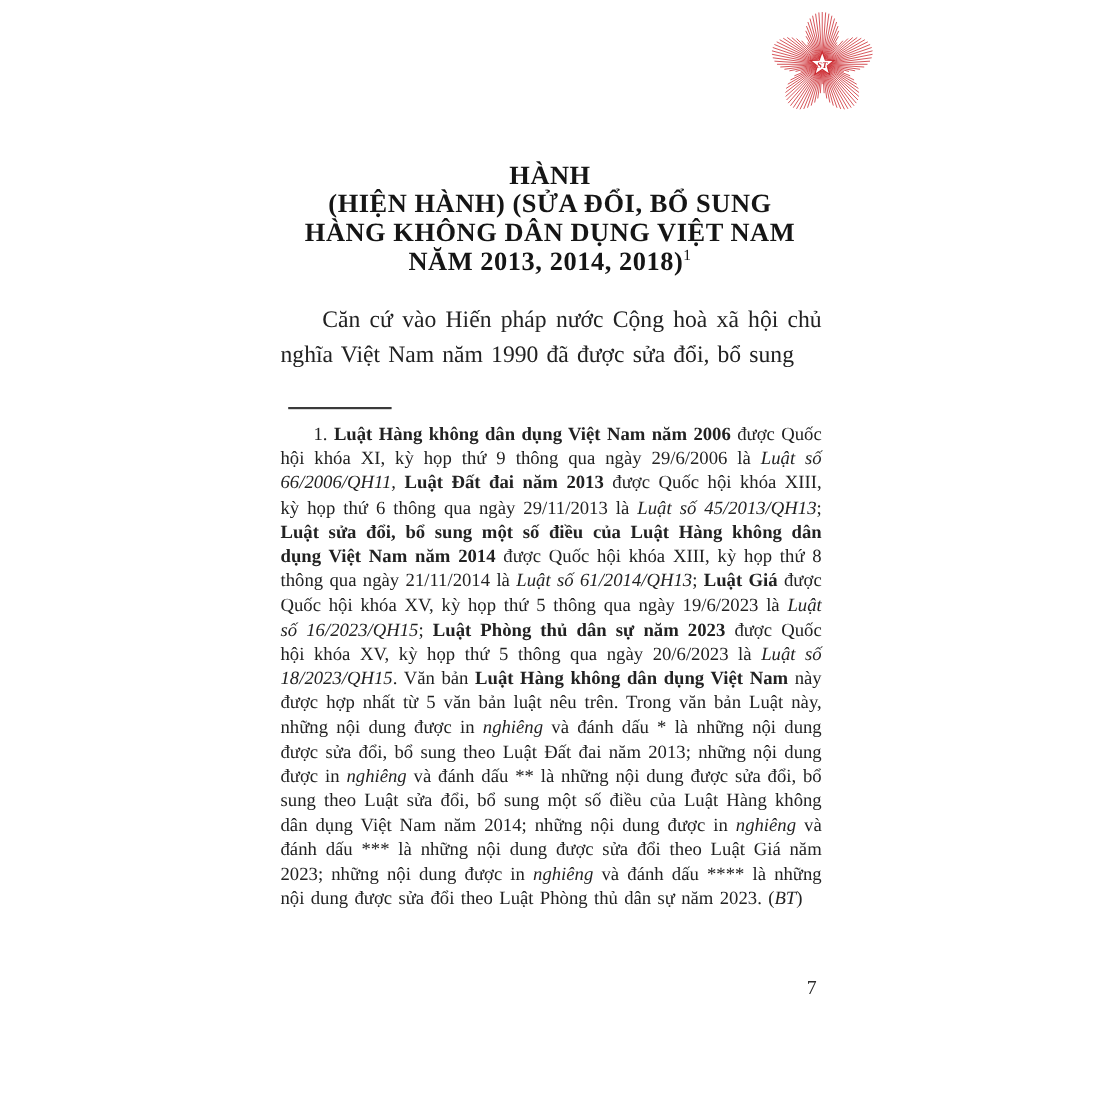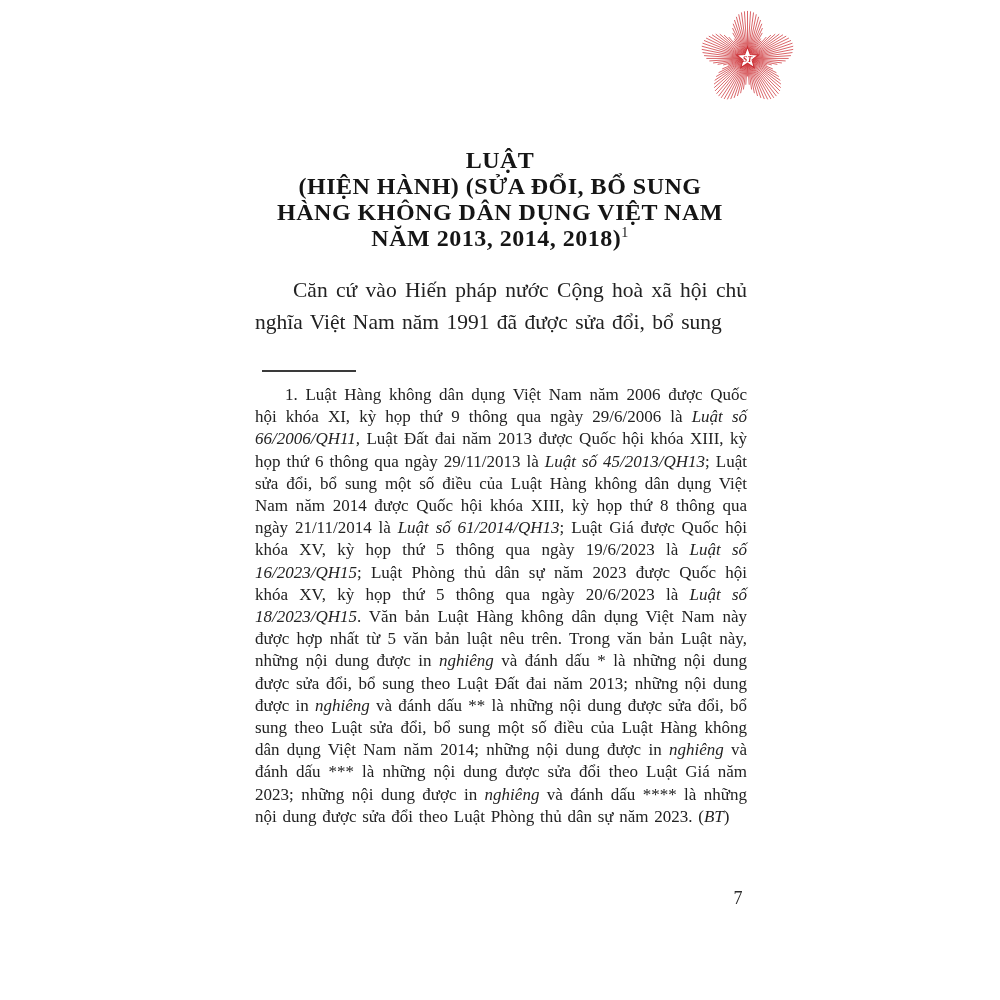--- a/index.html
+++ b/index.html
@@ -72,21 +72,21 @@
     top: 384px;
     width: 492px;
     margin: 0;
     font-size: 17px;
     line-height: 22.2px;
     text-align: justify;
     text-indent: 30px;
     word-spacing: 1.5px;
     color: #222222;
   }
-  .footnote .seg-bold { font-weight: normal; }
+  .footnote .seg-bold { font-weight: bold; }
   .footnote .seg-italic { font-style: italic; }
   .page-num {
     position: absolute;
     left: 720px;
     top: 888px;
     width: 36px;
     text-align: center;
     font-size: 18px;
     color: #2a2a2a;
   }
@@ -195,27 +195,27 @@
           <line x1="48.83" y1="45.12" x2="40.75" y2="4.52" stroke="#cb2a30" stroke-width="0.8" opacity="0.95"></line>
           <line x1="49.22" y1="45.05" x2="43.63" y2="2.58" stroke="#cb2a30" stroke-width="0.8" opacity="0.95"></line>
           <line x1="49.61" y1="45.01" x2="46.75" y2="1.40" stroke="#cb2a30" stroke-width="0.8" opacity="0.95"></line>
         </g>
       <path id="logo-star" d="M50,39 L52.94,46.96 L61.4,47.3 L54.76,52.55 L57.05,60.7 L50,56 L42.95,60.7 L45.24,52.55 L38.6,47.3 L47.06,46.96 Z" fill="#ffffff" stroke-width="1.1" stroke="#cb2a30"></path>
       <text id="logo-monogram" x="50" y="54.5" text-anchor="middle" font-size="8.5" font-style="italic" font-weight="bold" font-family="Liberation Serif, DejaVu Serif, serif" fill="#cb2a30">ST</text>
     </svg>
   </div>
 
   <header class="title-block">
-    <div class="t-line">LUẬT</div>
+    <div class="t-line">HÀNH</div>
     <div class="t-line">(HIỆN HÀNH) (SỬA ĐỔI, BỔ SUNG</div>
     <div class="t-line">HÀNG KHÔNG DÂN DỤNG VIỆT NAM</div>
     <div class="t-line"><span>NĂM 2013, 2014, 2018)</span><sup>1</sup></div>
   </header>
 
-  <p class="body-par">Căn cứ vào Hiến pháp nước Cộng hoà xã hội chủ nghĩa Việt Nam năm 1991 đã được sửa đổi, bổ sung</p>
+  <p class="body-par">Căn cứ vào Hiến pháp nước Cộng hoà xã hội chủ nghĩa Việt Nam năm 1990 đã được sửa đổi, bổ sung</p>
 
   <hr class="fn-rule">
 
   <p class="footnote" id="footnote"><span>1. </span><span class="seg-bold">Luật Hàng không dân dụng Việt Nam năm 2006</span><span> được Quốc hội khóa XI, kỳ họp thứ 9 thông qua ngày 29/6/2006 là </span><span class="seg-italic">Luật số 66/2006/QH11,</span><span> </span><span class="seg-bold">Luật Đất đai năm 2013</span><span> được Quốc hội khóa XIII, kỳ họp thứ 6 thông qua ngày 29/11/2013 là </span><span class="seg-italic">Luật số 45/2013/QH13</span><span>; </span><span class="seg-bold">Luật sửa đổi, bổ sung một số điều của Luật Hàng không dân dụng Việt Nam năm 2014</span><span> được Quốc hội khóa XIII, kỳ họp thứ 8 thông qua ngày 21/11/2014 là </span><span class="seg-italic">Luật số 61/2014/QH13</span><span>; </span><span class="seg-bold">Luật Giá</span><span> được Quốc hội khóa XV, kỳ họp thứ 5 thông qua ngày 19/6/2023 là </span><span class="seg-italic">Luật số 16/2023/QH15</span><span>; </span><span class="seg-bold">Luật Phòng thủ dân sự năm 2023</span><span> được Quốc hội khóa XV, kỳ họp thứ 5 thông qua ngày 20/6/2023 là </span><span class="seg-italic">Luật số 18/2023/QH15</span><span>. Văn bản </span><span class="seg-bold">Luật Hàng không dân dụng Việt Nam</span><span> này được hợp nhất từ 5 văn bản luật nêu trên. Trong văn bản Luật này, những nội dung được in </span><span class="seg-italic">nghiêng</span><span> và đánh dấu * là những nội dung được sửa đổi, bổ sung theo Luật Đất đai năm 2013; những nội dung được in </span><span class="seg-italic">nghiêng</span><span> và đánh dấu ** là những nội dung được sửa đổi, bổ sung theo Luật sửa đổi, bổ sung một số điều của Luật Hàng không dân dụng Việt Nam năm 2014; những nội dung được in </span><span class="seg-italic">nghiêng</span><span> và đánh dấu *** là những nội dung được sửa đổi theo Luật Giá năm 2023; những nội dung được in </span><span class="seg-italic">nghiêng</span><span> và đánh dấu **** là những nội dung được sửa đổi theo Luật Phòng thủ dân sự năm 2023. (</span><span class="seg-italic">BT</span><span>)</span></p>
 
   <div class="page-num">7</div>
 
 </div>
 
 </body></html>

